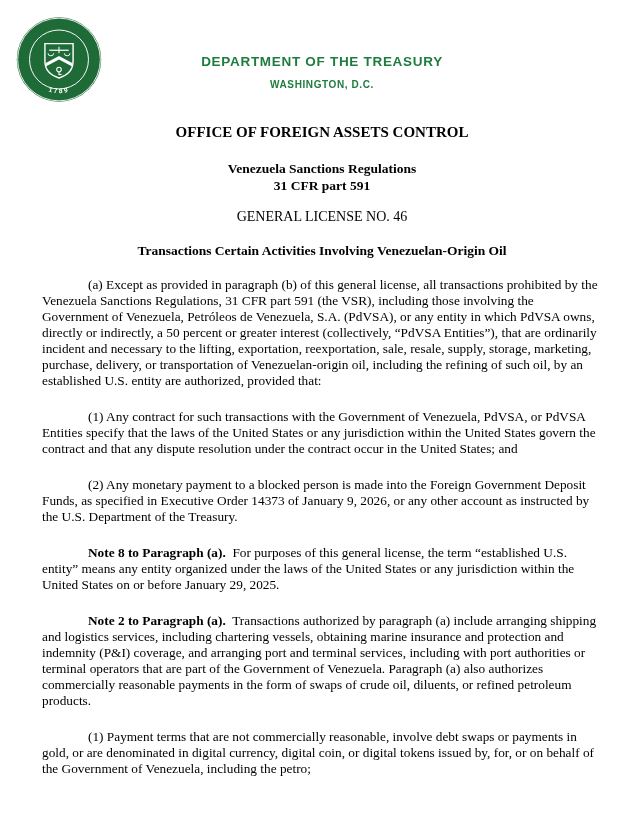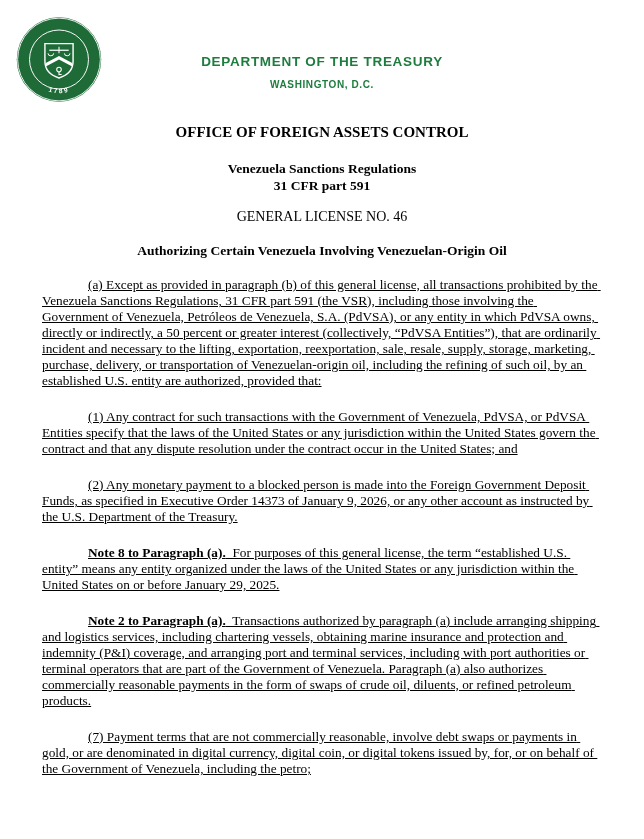--- a/index.html
+++ b/index.html
@@ -59,21 +59,20 @@
     text-align: center;
     font-size: 13.5px;
     font-weight: bold;
     font-family: "Liberation Serif", serif;
   }
   .para {
     margin: 20px 0 0 0;
     text-indent: 46px;
     white-space: pre-wrap;
     text-align: left;
-    text-decoration: underline;
   }
   .para.first { margin-top: 18px; }
   .note-label { font-weight: bold; }
 </style>
 </head>
 <body>
 
 <div class="page">
 
   <div class="seal">
@@ -111,29 +110,29 @@
   <div class="content">
     <div class="h-office">OFFICE OF FOREIGN ASSETS CONTROL</div>
 
     <div class="reg-block">
       <div>Venezuela Sanctions Regulations</div>
       <div>31 CFR part 591</div>
     </div>
 
     <div class="h-license">GENERAL LICENSE NO. 46</div>
 
-    <div class="h-subject">Authorizing Certain Venezuela Involving Venezuelan-Origin Oil</div>
+    <div class="h-subject">Transactions Certain Activities Involving Venezuelan-Origin Oil</div>
 
     <p class="para first">(a) Except as provided in paragraph (b) of this general license, all transactions prohibited by the Venezuela Sanctions Regulations, 31 CFR part 591 (the VSR), including those involving the Government of Venezuela, Petróleos de Venezuela, S.A. (PdVSA), or any entity in which PdVSA owns, directly or indirectly, a 50 percent or greater interest (collectively, “PdVSA Entities”), that are ordinarily incident and necessary to the lifting, exportation, reexportation, sale, resale, supply, storage, marketing, purchase, delivery, or transportation of Venezuelan-origin oil, including the refining of such oil, by an established U.S. entity are authorized, provided that:</p>
 
     <p class="para">(1) Any contract for such transactions with the Government of Venezuela, PdVSA, or PdVSA Entities specify that the laws of the United States or any jurisdiction within the United States govern the contract and that any dispute resolution under the contract occur in the United States; and</p>
 
     <p class="para">(2) Any monetary payment to a blocked person is made into the Foreign Government Deposit Funds, as specified in Executive Order 14373 of January 9, 2026, or any other account as instructed by the U.S. Department of the Treasury.</p>
 
     <p class="para"><span class="note-label">Note 8 to Paragraph (a).</span><span>  For purposes of this general license, the term “established U.S. entity” means any entity organized under the laws of the United States or any jurisdiction within the United States on or before January 29, 2025.</span></p>
 
     <p class="para"><span class="note-label">Note 2 to Paragraph (a).</span><span>  Transactions authorized by paragraph (a) include arranging shipping and logistics services, including chartering vessels, obtaining marine insurance and protection and indemnity (P&amp;I) coverage, and arranging port and terminal services, including with port authorities or terminal operators that are part of the Government of Venezuela. Paragraph (a) also authorizes commercially reasonable payments in the form of swaps of crude oil, diluents, or refined petroleum products.</span></p>
 
 
-    <p class="para">(7) Payment terms that are not commercially reasonable, involve debt swaps or payments in gold, or are denominated in digital currency, digital coin, or digital tokens issued by, for, or on behalf of the Government of Venezuela, including the petro;</p>
+    <p class="para">(1) Payment terms that are not commercially reasonable, involve debt swaps or payments in gold, or are denominated in digital currency, digital coin, or digital tokens issued by, for, or on behalf of the Government of Venezuela, including the petro;</p>
   </div>
 
 </div>
 
 </body></html>

